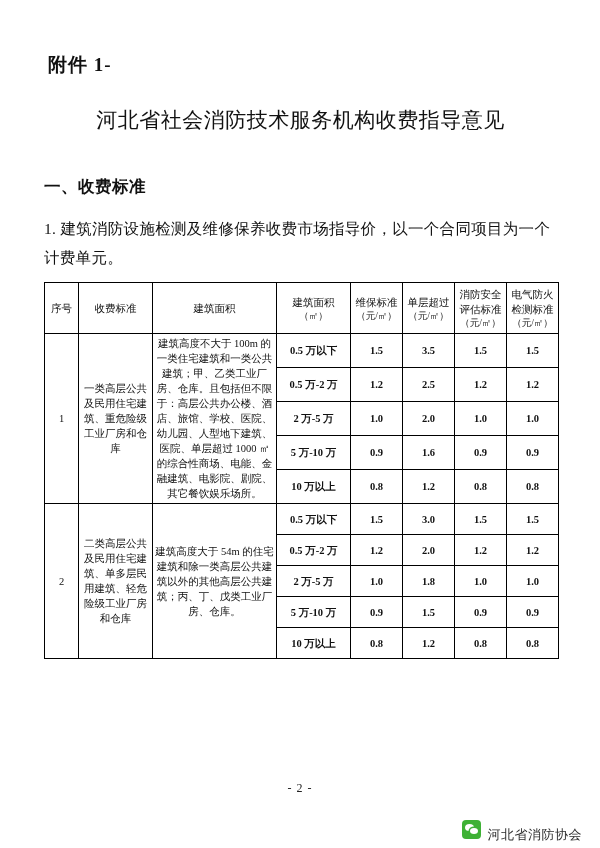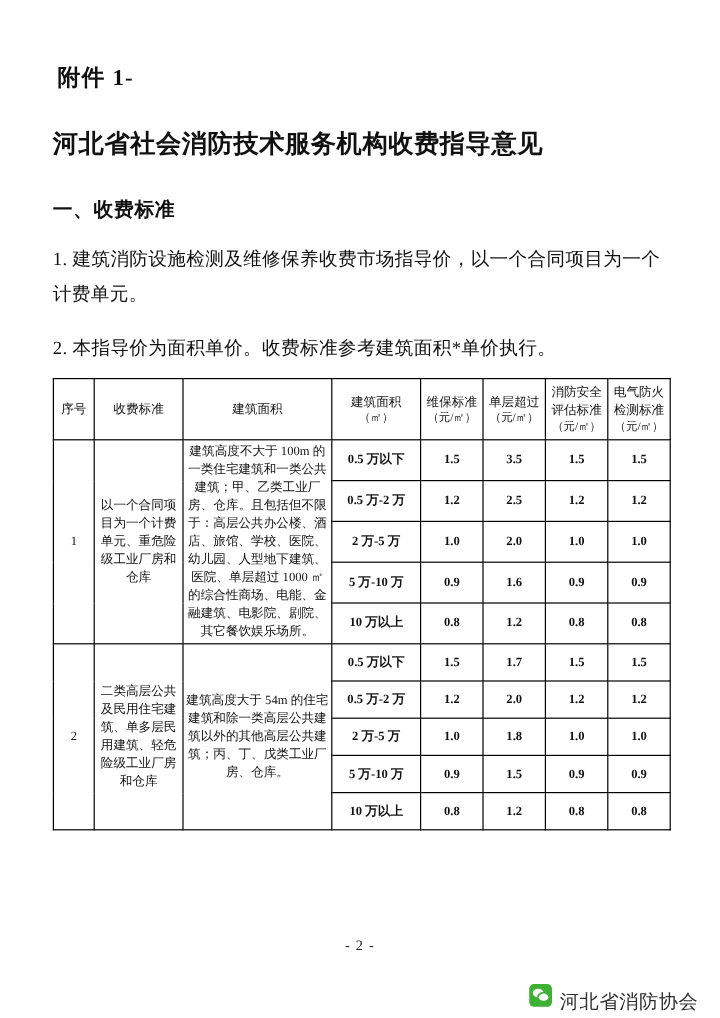--- a/index.html
+++ b/index.html
@@ -22,24 +22,25 @@
     box-sizing: border-box;
     padding: 52px 43px 0 44px;
   }
   .attachment-label {
     font-size: 19px;
     font-weight: bold;
     letter-spacing: 1px;
     margin: 0 0 28px 4px;
   }
   .doc-title {
+    text-align: center;
     font-size: 21px;
-    font-weight: bold;
+    font-weight: normal;
     letter-spacing: 0.5px;
-    margin: 0 0 30px 0;
+    margin: 0 0 42px 0;
   }
   .para {
     font-size: 15.5px;
     line-height: 29px;
     text-align: justify;
     margin: 0 0 6px 0;
     letter-spacing: 0.4px;
   }
   .para.indent {
     text-indent: 2em;
@@ -145,41 +146,40 @@
     position: absolute;
     left: 8px;
     top: 8px;
     width: 8px;
     height: 6px;
     background: #ffffff;
     border-radius: 50%;
     box-shadow: 0 0 0 1.5px #3eb135;
   }
   .wechat-text {
-    font-size: 16px;
+    font-size: 13px;
     color: #2e2e2e;
     font-family: "Liberation Sans", sans-serif;
     letter-spacing: 0.5px;
     margin-top: 12px;
   }
 </style>
 </head>
 <body>
 
 <div class="page">
 
   <div class="attachment-label">附件 1-</div>
 
   <div class="doc-title">河北省社会消防技术服务机构收费指导意见</div>
 
 
   <div class="section-head">一、收费标准</div>
 
   <div class="list-item">1. 建筑消防设施检测及维修保养收费市场指导价，以一个合同项目为一个计费单元。</div>
-  <div class="list-item">2. 本指导价为面积单价。收费标准参考建筑面积*单价执行。</div>
 
   <table class="fee">
     <colgroup>
       <col style="width:34px">
       <col style="width:74px">
       <col style="width:124px">
       <col style="width:74px">
       <col style="width:52px">
       <col style="width:52px">
       <col style="width:52px">
@@ -194,21 +194,21 @@
         <th><span>维保标准</span><span class="unit">（元/㎡）</span></th>
         <th><span>单层超过</span><span class="unit">（元/㎡）</span></th>
         <th><span>消防安全评估标准</span><span class="unit">（元/㎡）</span></th>
         <th><span>电气防火检测标准</span><span class="unit">（元/㎡）</span></th>
       </tr>
     </thead>
     <tbody>
 
       <tr>
         <td class="idx" rowspan="5">1</td>
-        <td class="cat" rowspan="5">以一个合同项目为一个计费单元、重危险级工业厂房和仓库</td>
+        <td class="cat" rowspan="5">一类高层公共及民用住宅建筑、重危险级工业厂房和仓库</td>
         <td class="desc" rowspan="5">建筑高度不大于 100m 的一类住宅建筑和一类公共建筑；甲、乙类工业厂房、仓库。且包括但不限于：高层公共办公楼、酒店、旅馆、学校、医院、幼儿园、人型地下建筑、医院、单层超过 1000 ㎡的综合性商场、电能、金融建筑、电影院、剧院、其它餐饮娱乐场所。</td>
         <td class="num">0.5 万以下</td>
         <td class="num">1.5</td>
         <td class="num">3.5</td>
         <td class="num">1.5</td>
         <td class="num">1.5</td>
       </tr>
       <tr>
         <td class="num">0.5 万-2 万</td>
         <td class="num">1.2</td>
@@ -237,21 +237,21 @@
         <td class="num">0.8</td>
         <td class="num">0.8</td>
       </tr>
 
       <tr>
         <td class="idx" rowspan="5">2</td>
         <td class="cat" rowspan="5">二类高层公共及民用住宅建筑、单多层民用建筑、轻危险级工业厂房和仓库</td>
         <td class="desc" rowspan="5">建筑高度大于 54m 的住宅建筑和除一类高层公共建筑以外的其他高层公共建筑；丙、丁、戊类工业厂房、仓库。</td>
         <td class="num">0.5 万以下</td>
         <td class="num">1.5</td>
-        <td class="num">1.7</td>
+        <td class="num">3.0</td>
         <td class="num">1.5</td>
         <td class="num">1.5</td>
       </tr>
       <tr>
         <td class="num">0.5 万-2 万</td>
         <td class="num">1.2</td>
         <td class="num">2.0</td>
         <td class="num">1.2</td>
         <td class="num">1.2</td>
       </tr>

